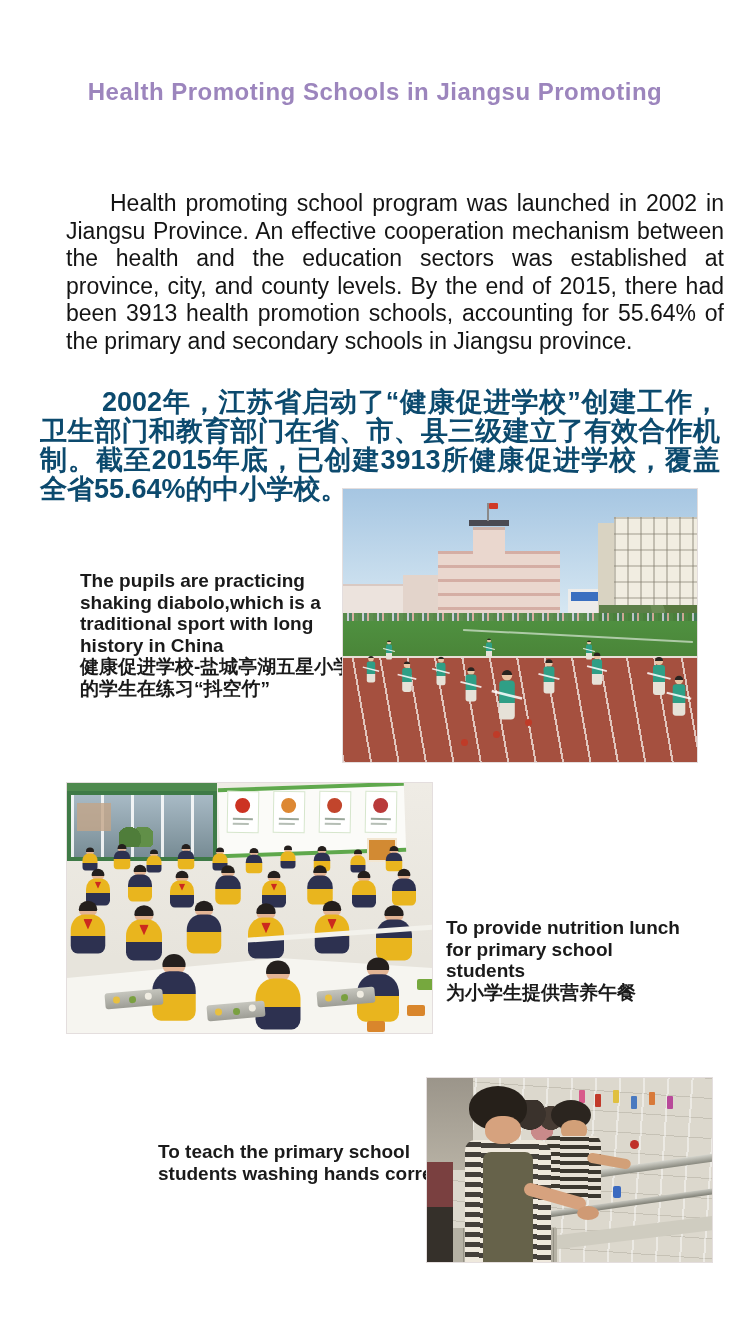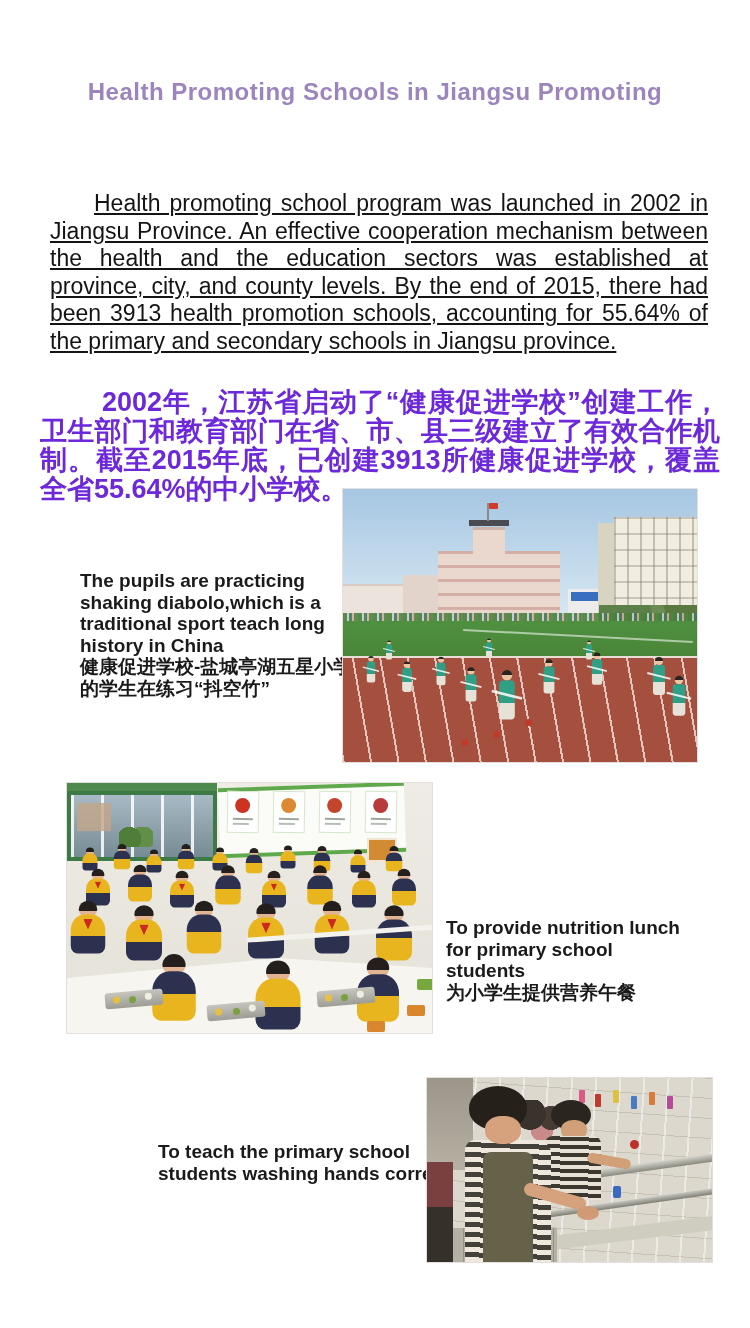--- a/index.html
+++ b/index.html
@@ -7,26 +7,26 @@
         font-family:"Liberation Sans","DejaVu Sans",sans-serif;color:#111;}
 
   
   .subtitle{position:absolute;left:0;top:78px;width:750px;text-align:center;
             font-size:24px;font-weight:bold;color:#9c85bd;letter-spacing:.5px;}
   .title{position:absolute;left:0;top:103px;width:750px;text-align:center;
          font-size:40px;font-weight:bold;color:#9b82bb;letter-spacing:1px;
          text-shadow:1.5px 1.5px 0 #cfc3e0;}
 
   
-  .para-en{position:absolute;left:50px;top:167px;width:658px;
+  .para-en{position:absolute;left:66px;top:167px;width:658px;
            font-size:23px;line-height:27.6px;text-align:justify;text-indent:44px;
-           color:#141414;text-decoration:underline;}
+           color:#141414;}
   .para-zh{position:absolute;left:40px;top:361px;width:680px;
            font-size:27px;line-height:29px;font-weight:bold;text-align:justify;
-           text-indent:62px;color:#6d28d9;}
+           text-indent:62px;color:#0c4a6e;}
 
   
   .cap{position:absolute;font-weight:bold;color:#1a1a1a;}
   .cap .cap-en,.cap .cap-zh{white-space:pre-line;font-size:19px;line-height:21.5px;}
   .cap1{left:80px;top:570px;width:300px;}
   .cap2{left:446px;top:917px;width:290px;}
   .cap3{left:130px;top:1141px;width:320px;margin-left:28px;}
 
   
   .photo{position:absolute;overflow:hidden;background:#cfd8dd;box-shadow:0 0 0 1px #e4dede;}
@@ -142,21 +142,21 @@
 <div class="page">
 
   <div class="subtitle">Health Promoting Schools in Jiangsu Promoting</div>
 
   <p class="para-en">Health promoting school program was launched in 2002 in Jiangsu Province. An effective cooperation mechanism between the health and the education sectors was established at province, city, and county levels. By the end of 2015, there had been 3913 health promotion schools, accounting for 55.64% of the primary and secondary schools in Jiangsu province.</p>
   <p class="para-zh">2002年，江苏省启动了“健康促进学校”创建工作，卫生部门和教育部门在省、市、县三级建立了有效合作机制。截至2015年底，已创建3913所健康促进学校，覆盖全省55.64%的中小学校。</p>
 
   <div class="cap cap1">
     <div class="cap-en">The pupils are practicing
 shaking diabolo,which is a
-traditional sport teach long
+traditional sport with long
 history in China</div>
     <div class="cap-zh">健康促进学校-盐城亭湖五星小学
 的学生在练习“抖空竹”</div>
   </div>
 
   <div class="photo photo1">
     <div class="p1-sky"></div>
     <div class="p1-bldgL"></div>
     <div class="p1-bldgL2"></div>
     <div class="p1-bldgC"></div>

